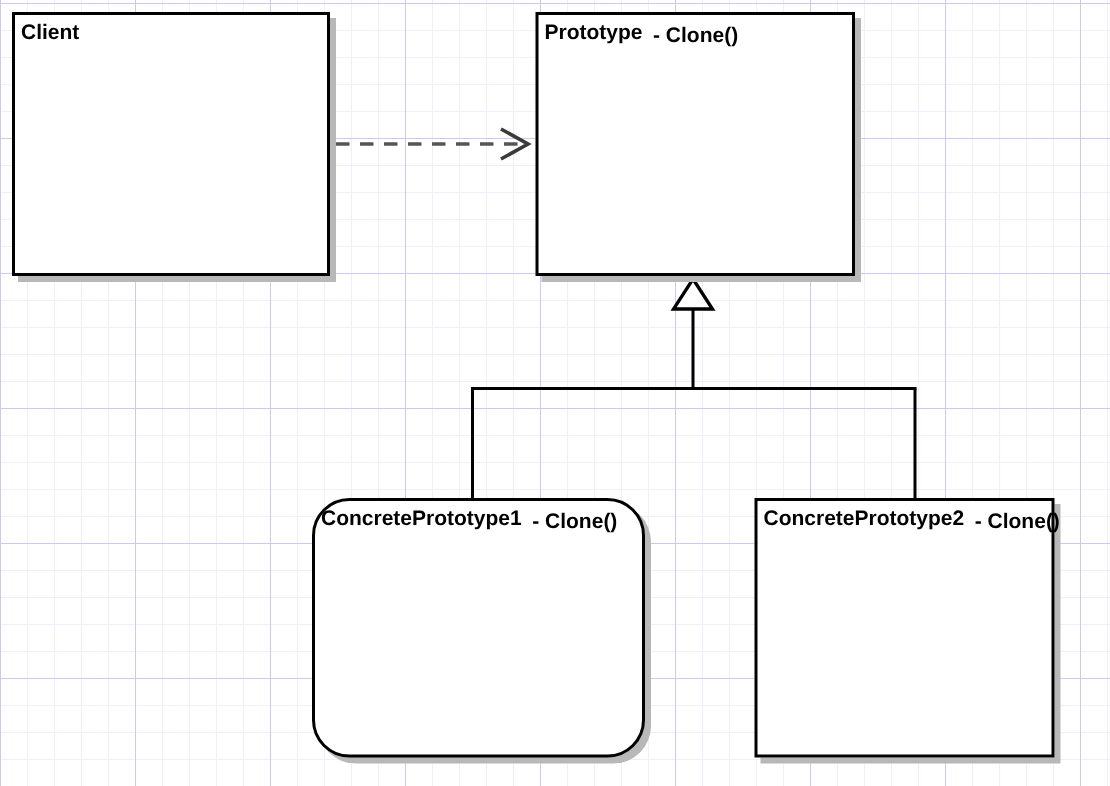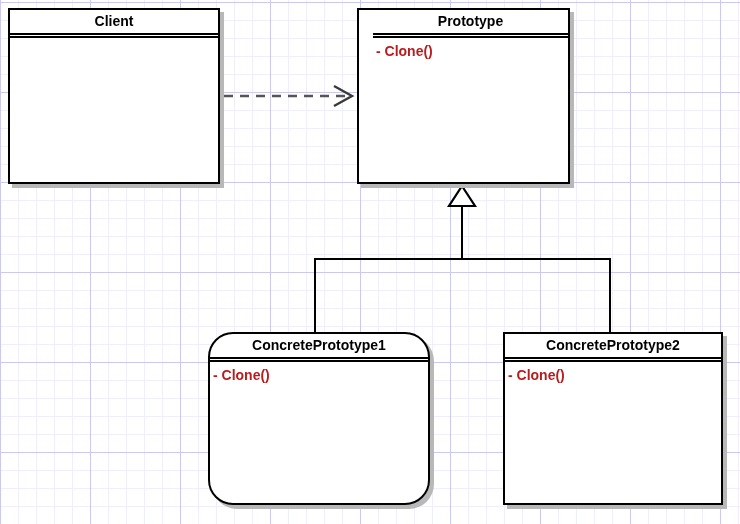--- a/index.html
+++ b/index.html
@@ -24,21 +24,21 @@
   }
 
   
   .uml-class {
     position: absolute;
     box-sizing: border-box;
     background: #ffffff;
     border: 2px solid #000000;
     box-shadow: 4px 4px 0 0 rgba(0,0,0,0.22);
     display: flex;
-    flex-direction: column;
+    flex-direction: row;
   }
   .uml-title {
     box-sizing: border-box;
     flex: 0 0 auto;
     text-align: center;
     font-weight: bold;
     font-size: 14px;
     line-height: 20px;
     padding: 1px 4px 2px 4px;
     color: #000000;
@@ -64,21 +64,21 @@
     flex: 1 1 auto;
     padding: 4px 2px 2px 3px;
     display: flex;
     flex-direction: column;
     gap: 1px;
   }
   .uml-member {
     font-weight: bold;
     font-size: 14px;
     line-height: 18px;
-    color: #b91c1c;
+    color: #000000;
     white-space: nowrap;
   }
 
   
   #connectors {
     position: absolute;
     left: 0;
     top: 0;
     width: 740px;
     height: 524px;
@@ -112,37 +112,37 @@
       <line x1="610" y1="259" x2="610" y2="333" stroke="#000000" stroke-width="2"></line>
     </g>
   </svg>
 
   <div class="uml-class" style="left: 8px; top: 8px; width: 212px; height: 176px; border-color: rgb(0, 0, 0); background: rgb(255, 255, 255); box-shadow: rgb(184, 184, 184) 4px 4px 0px 0px;">
     <div class="uml-title">Client</div>
     <div class="uml-sep"></div>
     <div class="uml-body"></div>
   </div>
 
-  <div class="uml-class" style="left: 357px; top: 8px; width: 213px; height: 176px; border-color: rgb(0, 0, 0); background: rgb(255, 255, 255); box-shadow: rgb(184, 184, 184) 4px 4px 0px 0px; padding-left: 14px;">
+  <div class="uml-class" style="left: 357px; top: 8px; width: 213px; height: 176px; border-color: rgb(0, 0, 0); background: rgb(255, 255, 255); box-shadow: rgb(184, 184, 184) 4px 4px 0px 0px;">
     <div class="uml-title">Prototype</div>
     <div class="uml-sep"></div>
     <div class="uml-body">
       <div class="uml-member">- Clone()</div>
     </div>
   </div>
 
   <div class="uml-class" style="left: 208px; top: 332px; width: 222px; height: 173px; border-color: rgb(0, 0, 0); background: rgb(255, 255, 255); box-shadow: rgb(184, 184, 184) 4px 4px 0px 0px; border-radius: 25px;">
     <div class="uml-title">ConcretePrototype1</div>
     <div class="uml-sep"></div>
     <div class="uml-body">
       <div class="uml-member">- Clone()</div>
     </div>
   </div>
 
-  <div class="uml-class" style="left: 503px; top: 332px; width: 220px; height: 173px; border-color: rgb(0, 0, 0); background: rgb(255, 255, 255); box-shadow: rgb(184, 184, 184) 4px 4px 0px 0px;">
+  <div class="uml-class" style="left: 503px; top: 332px; width: 200px; height: 173px; border-color: rgb(0, 0, 0); background: rgb(255, 255, 255); box-shadow: rgb(184, 184, 184) 4px 4px 0px 0px;">
     <div class="uml-title">ConcretePrototype2</div>
     <div class="uml-sep"></div>
     <div class="uml-body">
       <div class="uml-member">- Clone()</div>
     </div>
   </div>
 
 </div>
 
 </body></html>

